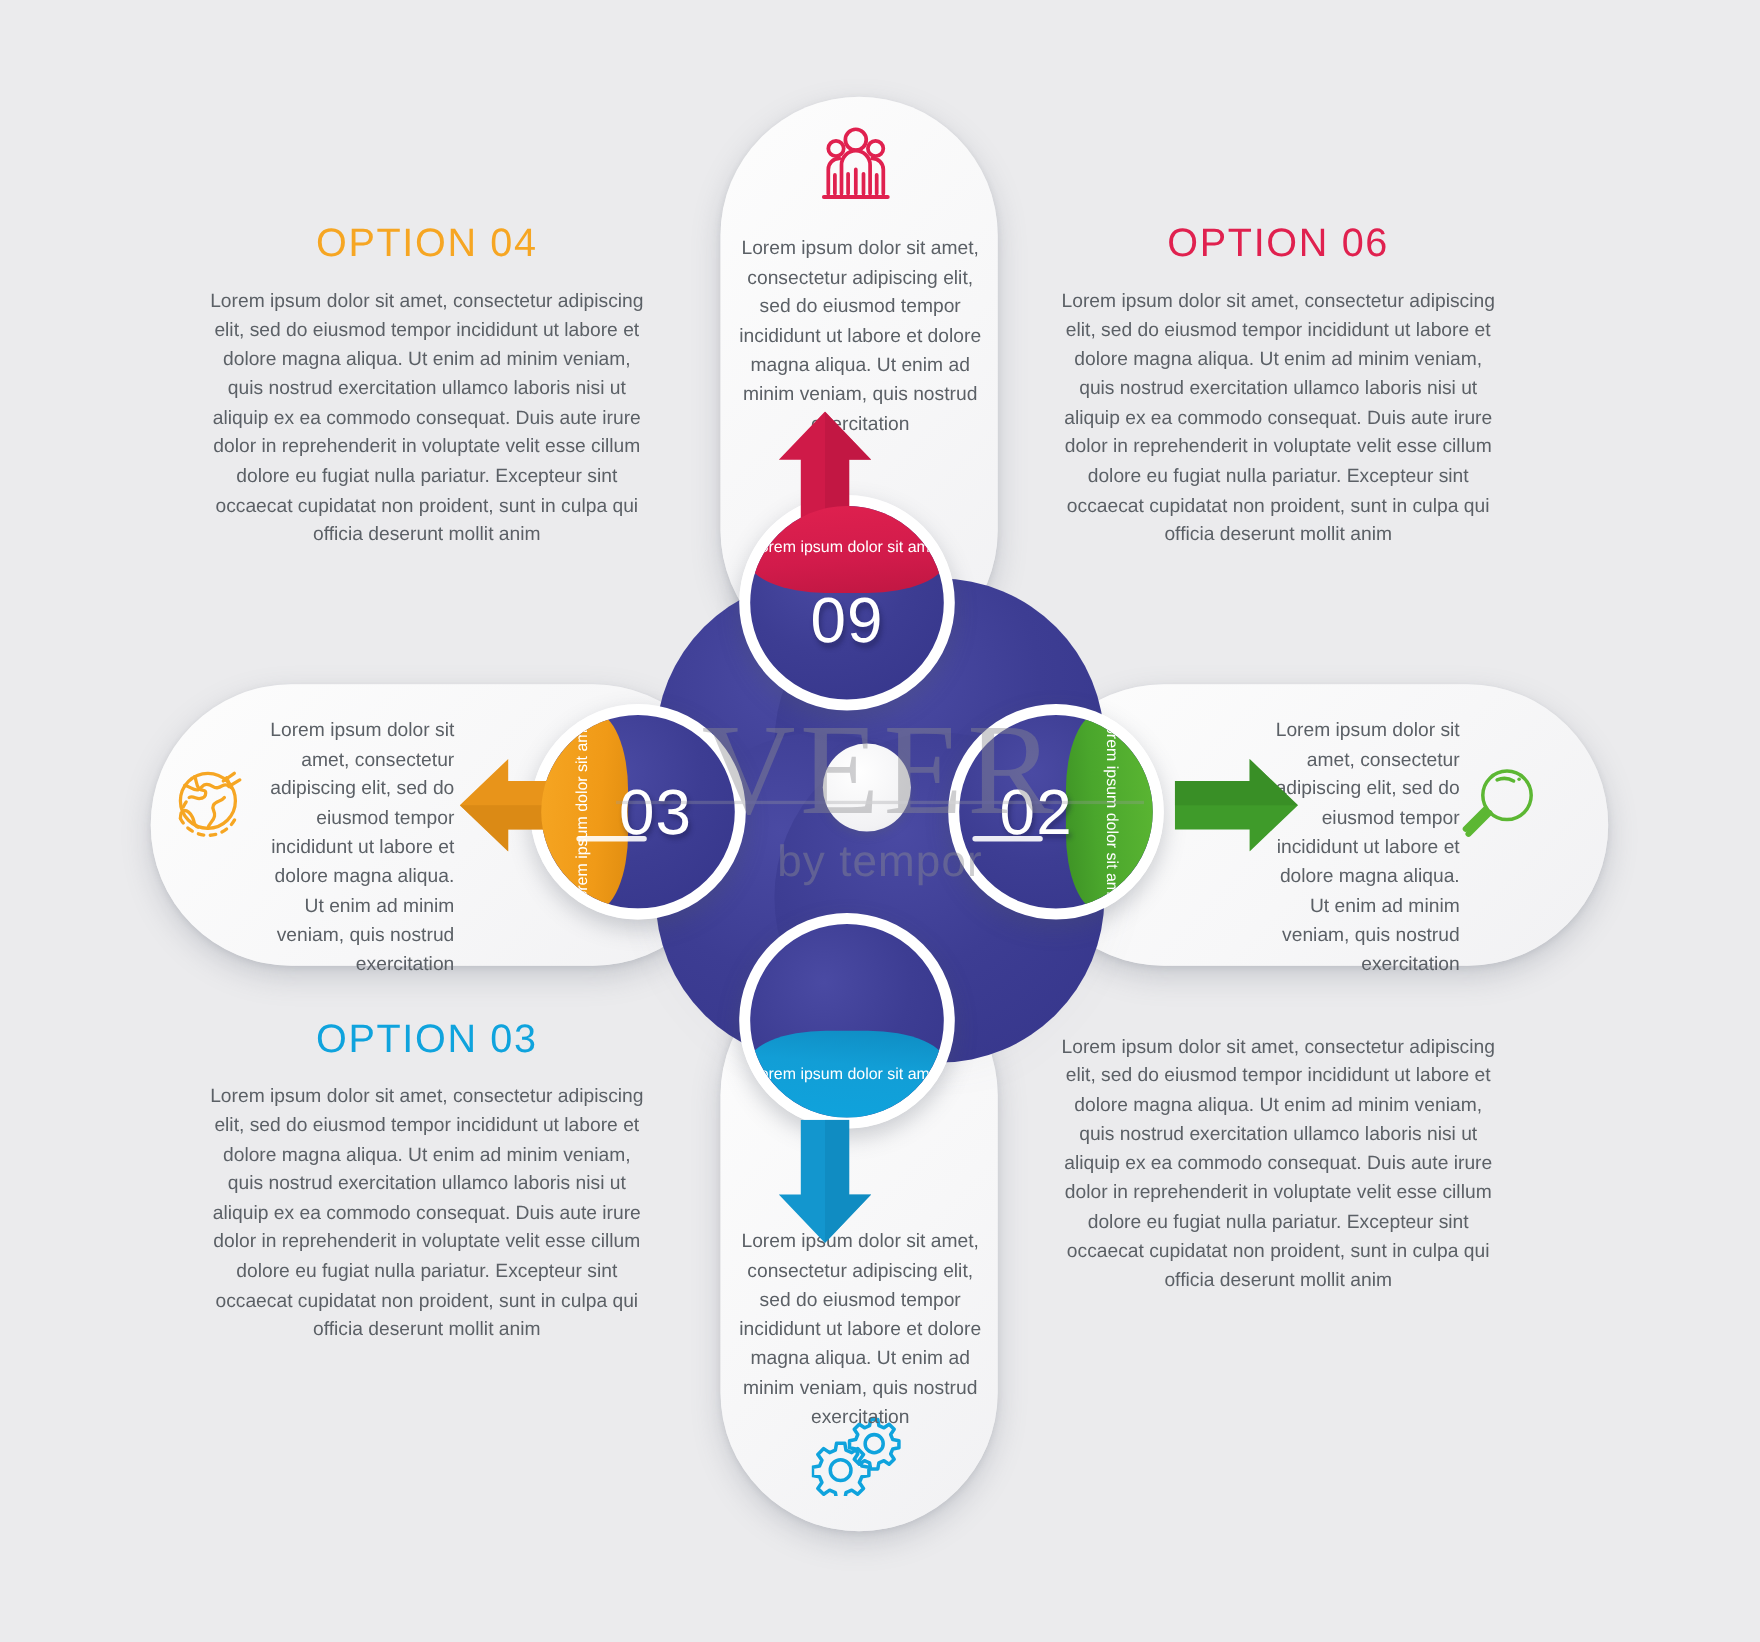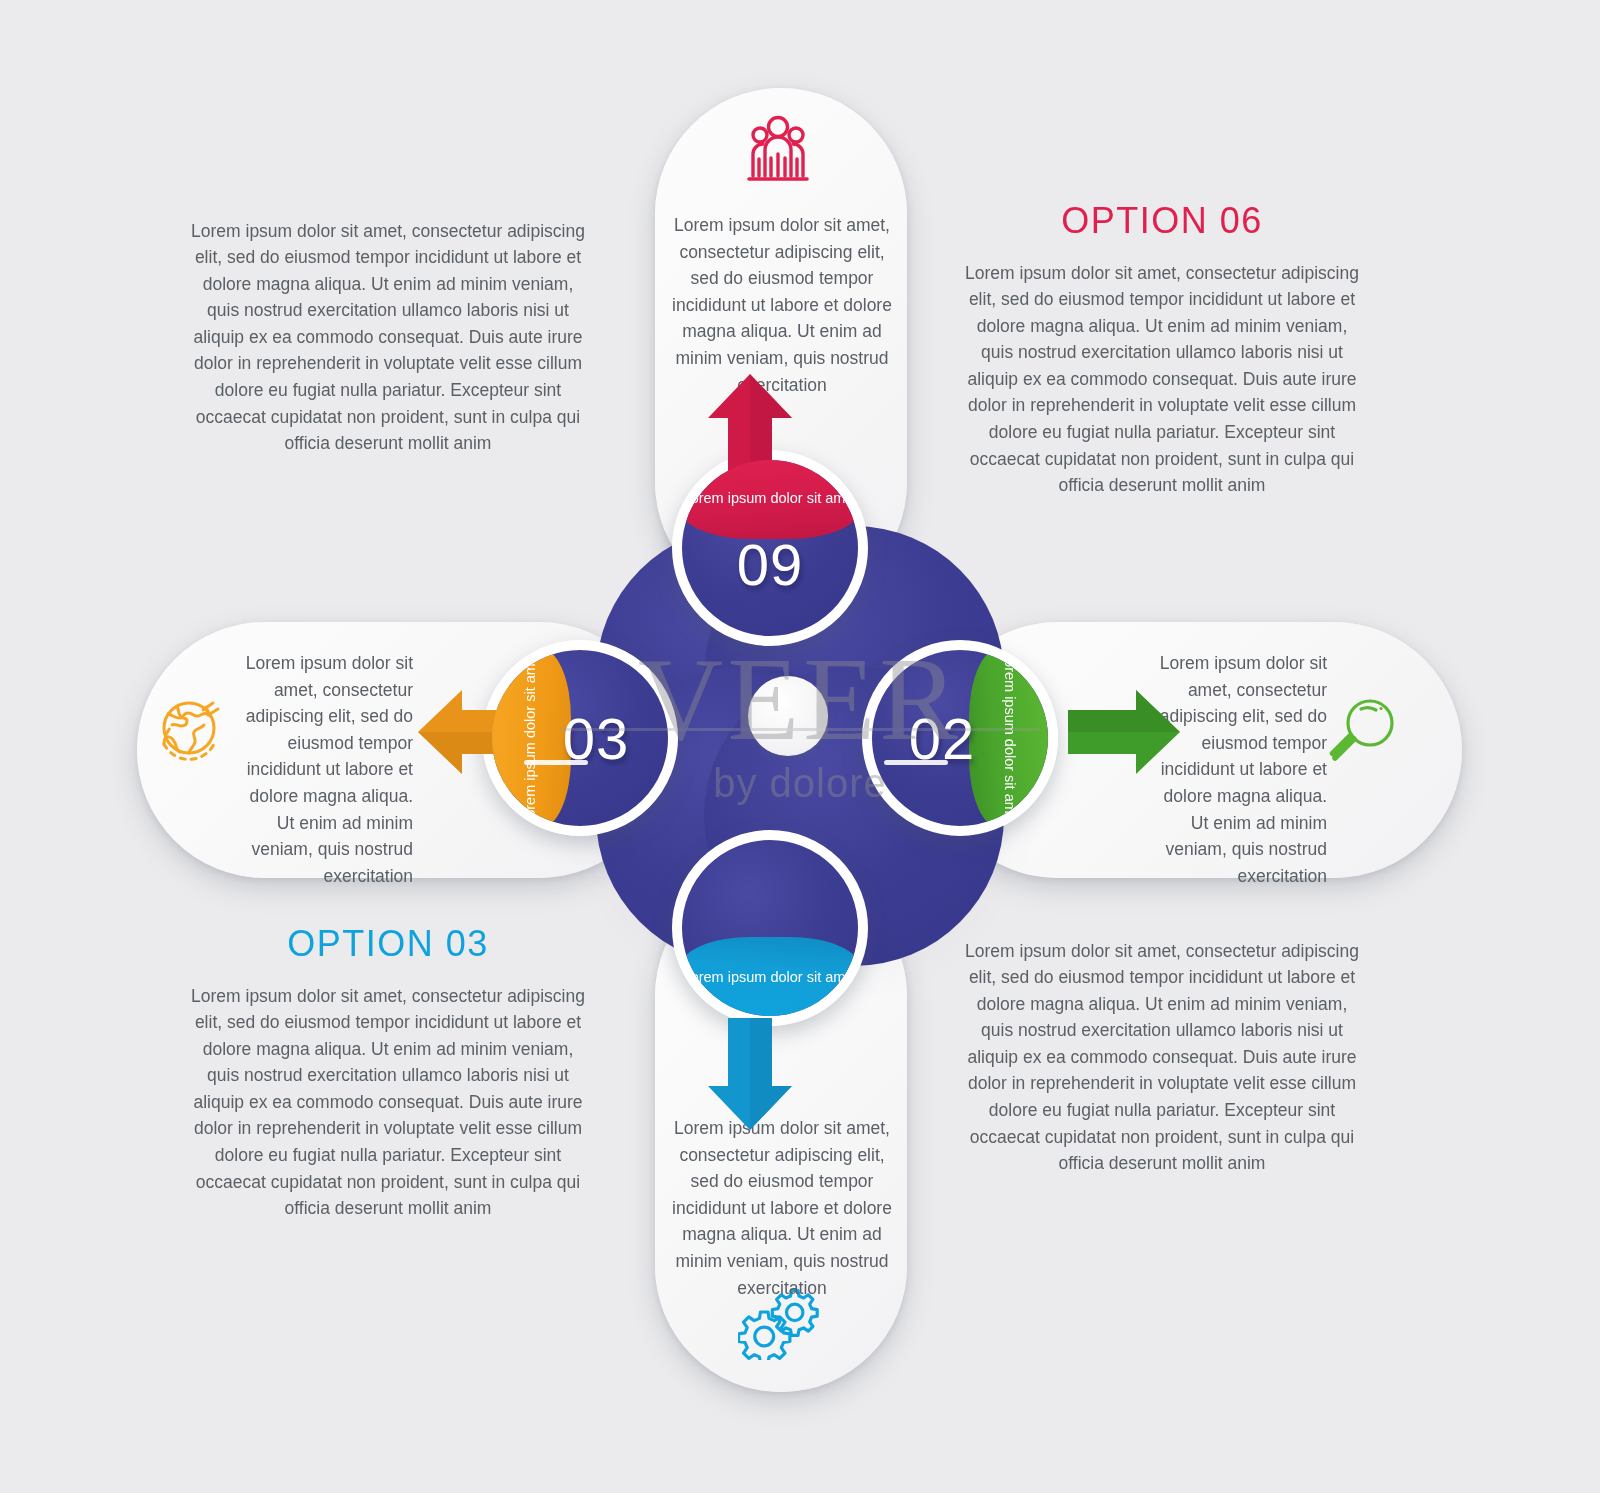--- a/index.html
+++ b/index.html
@@ -281,36 +281,37 @@
 
   <div class="step" id="step04">
     <div class="cap cap-left" id="cap04">
       <span class="vtext-up">Lorem ipsum dolor sit amet</span>
     </div>
     <div class="step-num">03</div>
   </div>
   <div class="dash" id="dash04"></div>
 
   <div class="opt-block" id="opt04">
+    <h2 class="opt-title" style="color:#f6a623">OPTION 04</h2>
     <p class="opt-body">Lorem ipsum dolor sit amet, consectetur adipiscing elit, sed do eiusmod tempor incididunt ut labore et dolore magna aliqua. Ut enim ad minim veniam, quis nostrud exercitation ullamco laboris nisi ut aliquip ex ea commodo consequat. Duis aute irure dolor in reprehenderit in voluptate velit esse cillum dolore eu fugiat nulla pariatur. Excepteur sint occaecat cupidatat non proident, sunt in culpa qui officia deserunt mollit anim</p>
   </div>
 
   <div class="opt-block" id="opt01">
     <h2 class="opt-title" style="color:#e0214f">OPTION 06</h2>
     <p class="opt-body">Lorem ipsum dolor sit amet, consectetur adipiscing elit, sed do eiusmod tempor incididunt ut labore et dolore magna aliqua. Ut enim ad minim veniam, quis nostrud exercitation ullamco laboris nisi ut aliquip ex ea commodo consequat. Duis aute irure dolor in reprehenderit in voluptate velit esse cillum dolore eu fugiat nulla pariatur. Excepteur sint occaecat cupidatat non proident, sunt in culpa qui officia deserunt mollit anim</p>
   </div>
 
   <div class="opt-block" id="opt03">
     <h2 class="opt-title" style="color:#0fa3dd">OPTION 03</h2>
     <p class="opt-body">Lorem ipsum dolor sit amet, consectetur adipiscing elit, sed do eiusmod tempor incididunt ut labore et dolore magna aliqua. Ut enim ad minim veniam, quis nostrud exercitation ullamco laboris nisi ut aliquip ex ea commodo consequat. Duis aute irure dolor in reprehenderit in voluptate velit esse cillum dolore eu fugiat nulla pariatur. Excepteur sint occaecat cupidatat non proident, sunt in culpa qui officia deserunt mollit anim</p>
   </div>
 
   <div class="opt-block" id="opt02">
     <p class="opt-body">Lorem ipsum dolor sit amet, consectetur adipiscing elit, sed do eiusmod tempor incididunt ut labore et dolore magna aliqua. Ut enim ad minim veniam, quis nostrud exercitation ullamco laboris nisi ut aliquip ex ea commodo consequat. Duis aute irure dolor in reprehenderit in voluptate velit esse cillum dolore eu fugiat nulla pariatur. Excepteur sint occaecat cupidatat non proident, sunt in culpa qui officia deserunt mollit anim</p>
   </div>
 
   <div id="wm">
     <div class="wm-main">VEER</div>
     <div class="wm-rule"></div>
-    <div class="wm-sub">by dolore</div>
+    <div class="wm-sub">by tempor</div>
   </div>
 
 </div>
 
 </body></html>

